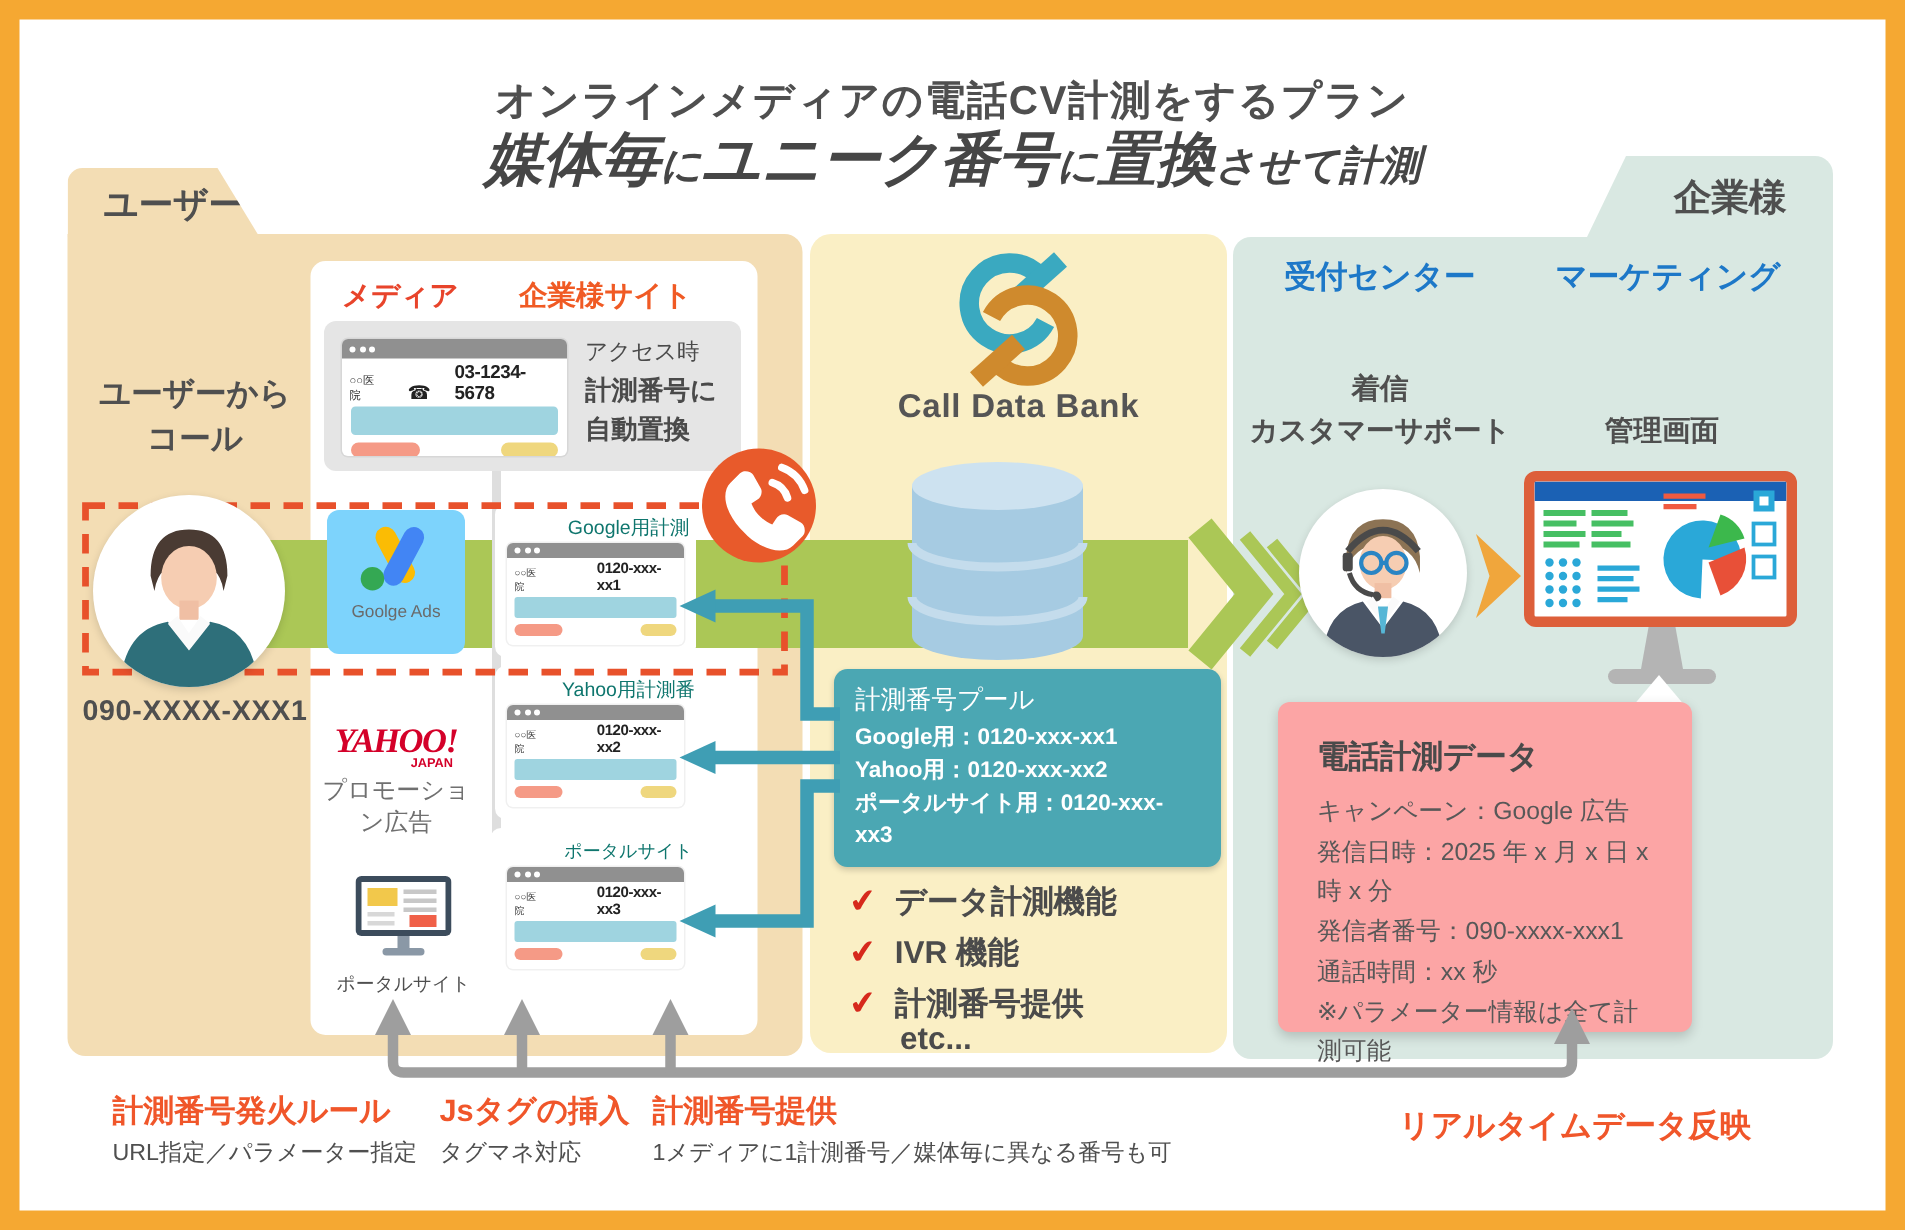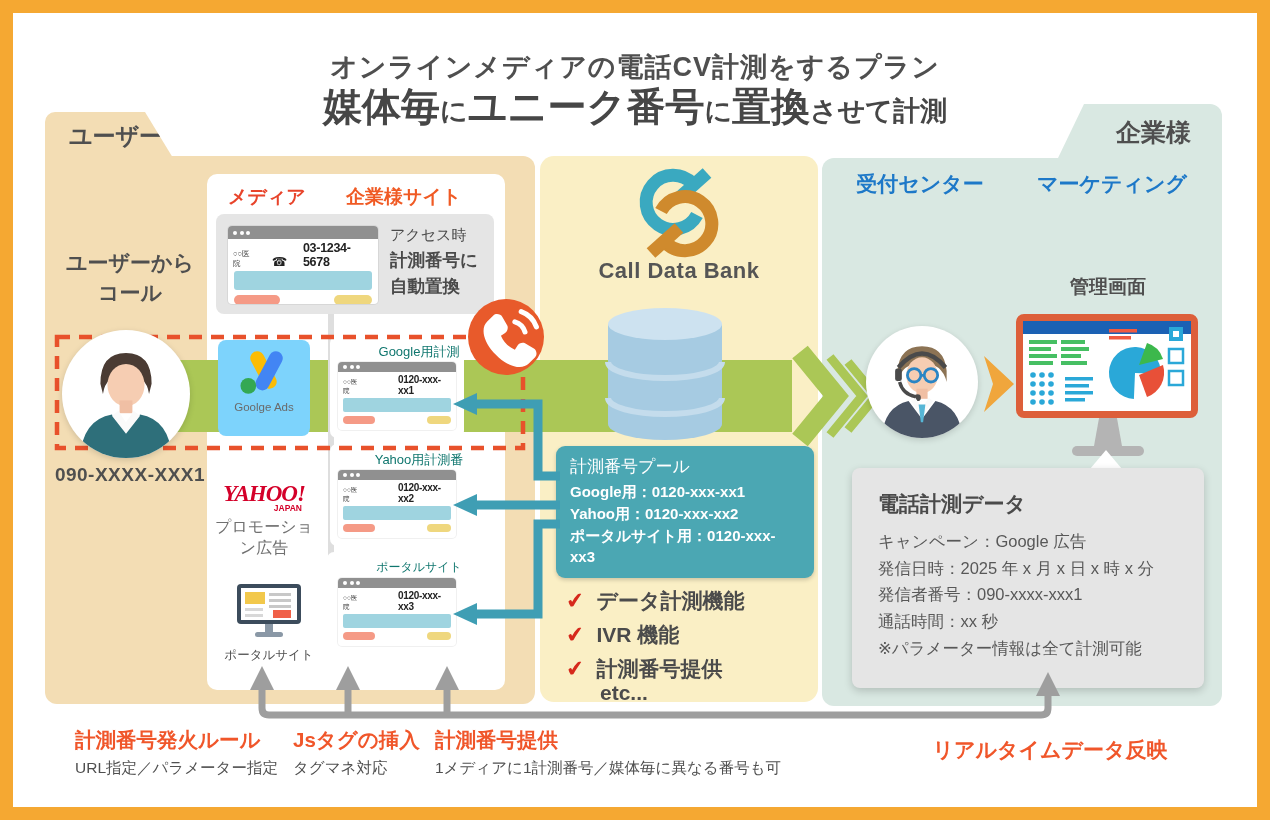--- a/index.html
+++ b/index.html
@@ -1,20 +1,20 @@
 <!DOCTYPE html>
 <html><head>
 <meta charset="utf-8">
 <style>
   html,body{margin:0;padding:0;background:#fff;font-family:"Liberation Sans","DejaVu Sans",sans-serif;}
   #page{position:relative;width:1270px;height:820px;background:#fff;overflow:hidden;box-sizing:border-box;border:13px solid #f5a832;}
   .abs{position:absolute;}
   
   #title1{left:0;top:36px;width:1244px;text-align:center;font-size:27px;font-weight:700;color:#4f4f4f;letter-spacing:1px;}
-  #title2{left:0;top:74px;width:1244px;text-align:center;color:#464646;line-height:1;white-space:nowrap;}
+  #title2{left:0;top:74px;width:1244px;text-align:center;color:#464646;line-height:1;white-space:nowrap;font-style:italic;}
   #title2 .big{font-size:39px;font-weight:800;}
   #title2 .sm{font-size:27px;font-weight:700;}
   
   #user-tab{left:32px;top:99px;width:128px;height:46px;background:#f3ddb4;border-top-left-radius:10px;
     clip-path:polygon(0 0,100px 0,128px 46px,0 46px);font-size:23px;font-weight:700;color:#4f4f4f;line-height:48px;padding-left:24px;box-sizing:border-box;}
   #user-body{left:32px;top:143px;width:490px;height:548px;background:#f3ddb4;border-radius:0 12px 12px 12px;}
   #media-col{left:194px;top:161px;width:298px;height:516px;background:#fff;border-radius:10px;z-index:1;}
   #cdb-panel{left:527px;top:143px;width:278px;height:546px;background:#faefc5;border-radius:14px;}
   #co-tab{left:1045px;top:91px;width:164px;height:54px;background:#d9e8e2;border-top-right-radius:12px;
     clip-path:polygon(26px 0,164px 0,164px 54px,0 54px);font-size:25px;font-weight:700;color:#4f4f4f;line-height:56px;padding-left:58px;box-sizing:border-box;}
@@ -86,21 +86,21 @@
   #feat-etc{position:absolute;left:587px;top:668px;font-size:21px;font-weight:600;color:#4b4b4b;z-index:2;}
   
   #hd-recep{left:832px;top:157px;width:150px;text-align:center;font-size:21px;font-weight:700;color:#1d78c8;z-index:2;}
   #hd-mkt{left:1019px;top:157px;width:160px;text-align:center;font-size:21px;font-weight:700;color:#1d78c8;z-index:2;}
   #role-call{left:807px;top:233px;width:200px;text-align:center;font-size:19px;font-weight:700;color:#4f4f4f;line-height:1.45;z-index:2;}
   #role-admin{left:1019px;top:261px;width:152px;text-align:center;font-size:19px;font-weight:700;color:#4f4f4f;z-index:2;}
   #orange-arrow{left:971px;top:343px;z-index:2;}
   #monitor{left:1003px;top:301px;width:182px;height:104px;background:#fff;border:7px solid #dd5f3a;border-radius:8px;box-sizing:border-box;z-index:3;}
   #mon-neck{left:1081px;top:405px;width:28px;height:28px;background:#b4b4b4;clip-path:polygon(18% 0,82% 0,100% 100%,0 100%);z-index:2;}
   #mon-base{left:1059px;top:433px;width:72px;height:10px;border-radius:5px;background:#b4b4b4;z-index:2;}
-  #databox{left:839px;top:455px;width:352px;height:220px;background:#e5e5e5;border-radius:8px;box-shadow:0 3px 8px rgba(0,0,0,.18);z-index:4;box-sizing:border-box;padding:22px 26px;}
+  #databox{left:839px;top:455px;width:276px;height:220px;background:#fca5a5;border-radius:8px;box-shadow:0 3px 8px rgba(0,0,0,.18);z-index:4;box-sizing:border-box;padding:22px 26px;}
   #databox-title{font-size:21px;font-weight:700;color:#4a4a4a;margin-bottom:10px;}
   .dline{font-size:16.5px;color:#585858;line-height:1.62;}
   #db-pointer{left:1077px;top:437px;width:0;height:0;border-left:16px solid transparent;border-right:16px solid transparent;border-bottom:19px solid #fff;z-index:4;}
   
   .btitle{position:absolute;font-size:20.5px;font-weight:700;color:#f0562a;white-space:nowrap;}
   .bsub{position:absolute;font-size:15.5px;color:#4f4f4f;white-space:nowrap;}
   #rt-label{left:887px;top:723px;width:300px;text-align:center;font-size:21px;font-weight:700;color:#f0562a;white-space:nowrap;}
   
   .layer{left:0;top:0;width:1244px;height:794px;pointer-events:none;}
   #bracket-layer{z-index:3;}
@@ -300,20 +300,24 @@
     <span class="ftext">IVR 機能</span>
   </div>
   <div class="abs feat" style="left:553px;top:642px;">
     <span class="check">✔</span>
     <span class="ftext">計測番号提供</span>
   </div>
   <div id="feat-etc">etc...</div>
 
   <div class="abs" id="hd-recep">受付センター</div>
   <div class="abs" id="hd-mkt">マーケティング</div>
+  <div class="abs" id="role-call">
+    <div>着信</div>
+    <div>カスタマーサポート</div>
+  </div>
   <div class="abs" id="role-admin">管理画面</div>
 
   <div class="abs avatar" id="support-avatar">
     <svg viewBox="0 0 100 100" width="112" height="112">
       <path d="M28,40 q2,-22 22,-22 q20,0 22,22 l0,10 q-4,-17 -22,-17 q-18,0 -22,17 z" fill="#8c7354"></path>
       <ellipse cx="50" cy="44" rx="14" ry="16" fill="#f6cdb2"></ellipse>
       <rect x="45" y="56" width="10" height="9" fill="#f0bfa4"></rect>
       <path d="M29,37 q21,-25 42,0" stroke="#4a4a4a" stroke-width="4" fill="none"></path>
       <rect x="26" y="38" width="6" height="11" rx="2" fill="#4a4a4a"></rect>
       <path d="M30,50 q3,11 14,13" stroke="#4a4a4a" stroke-width="3" fill="none"></path>

